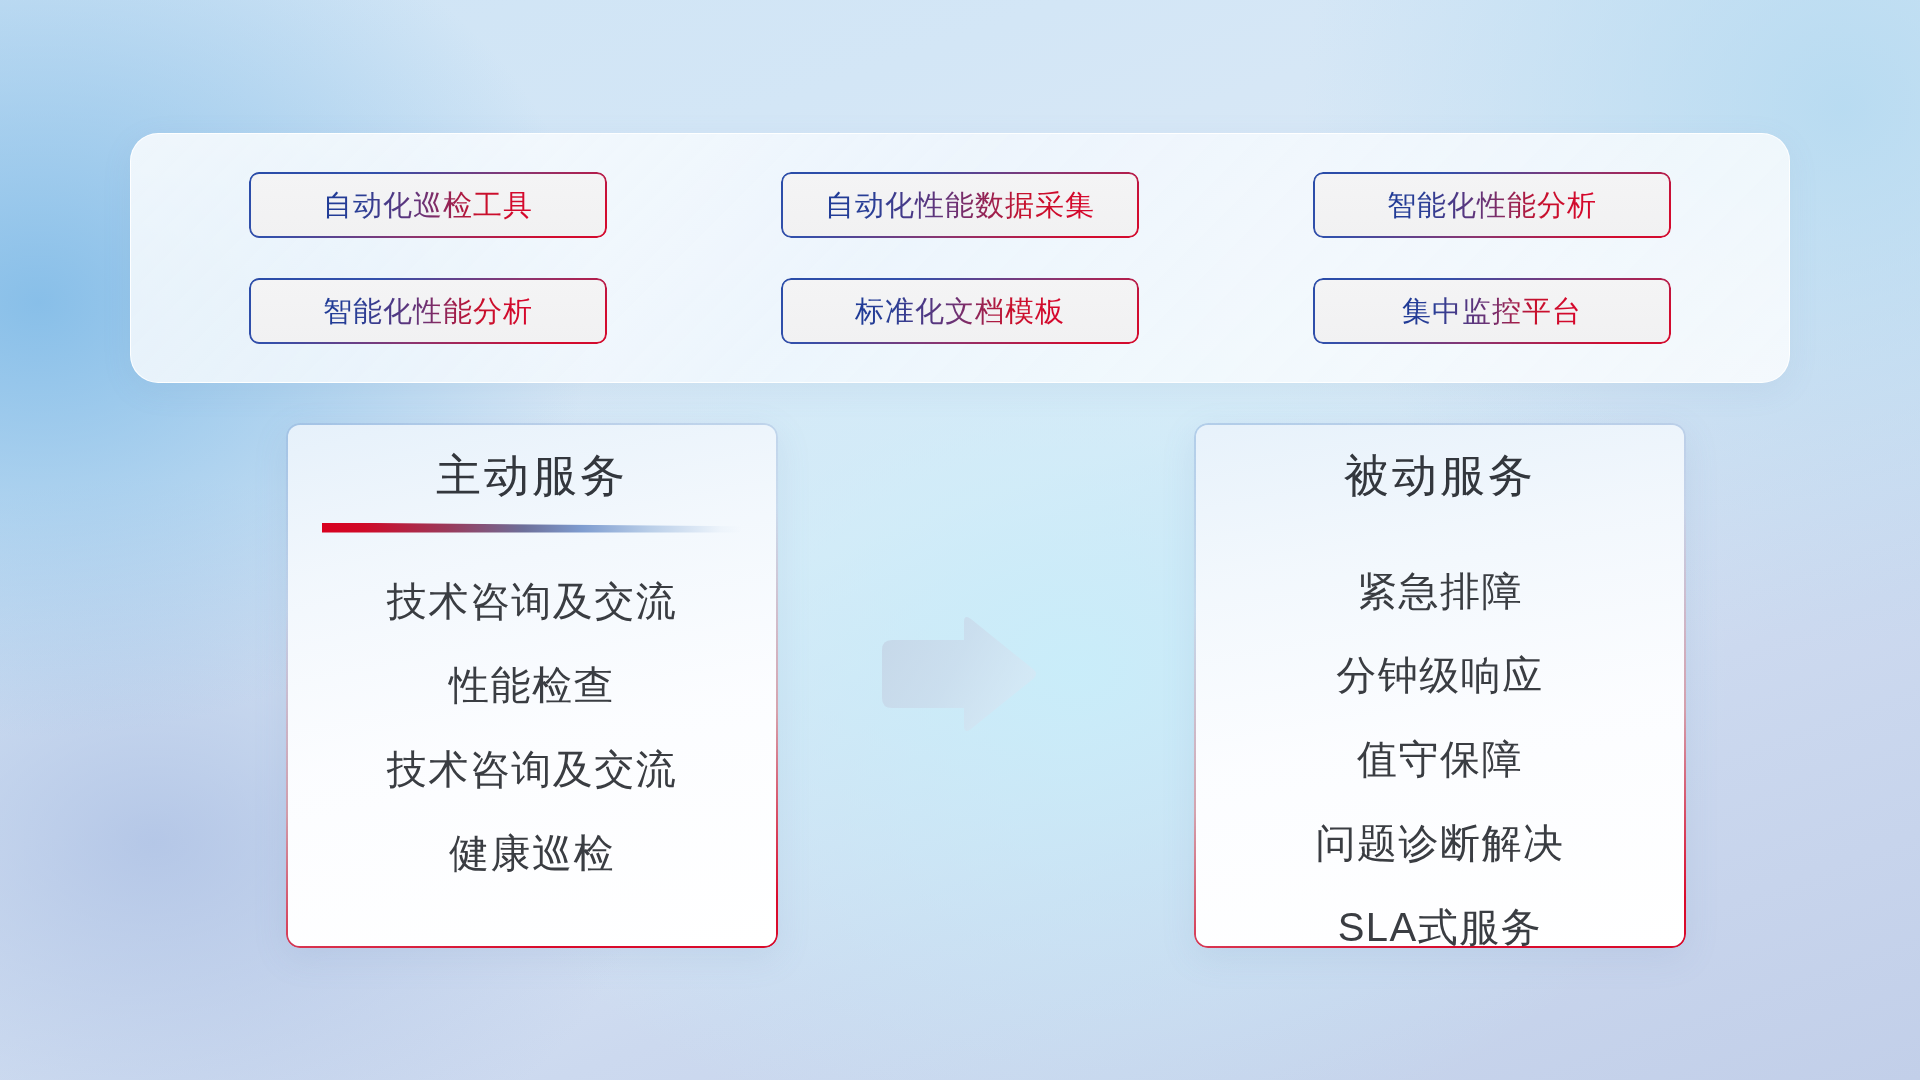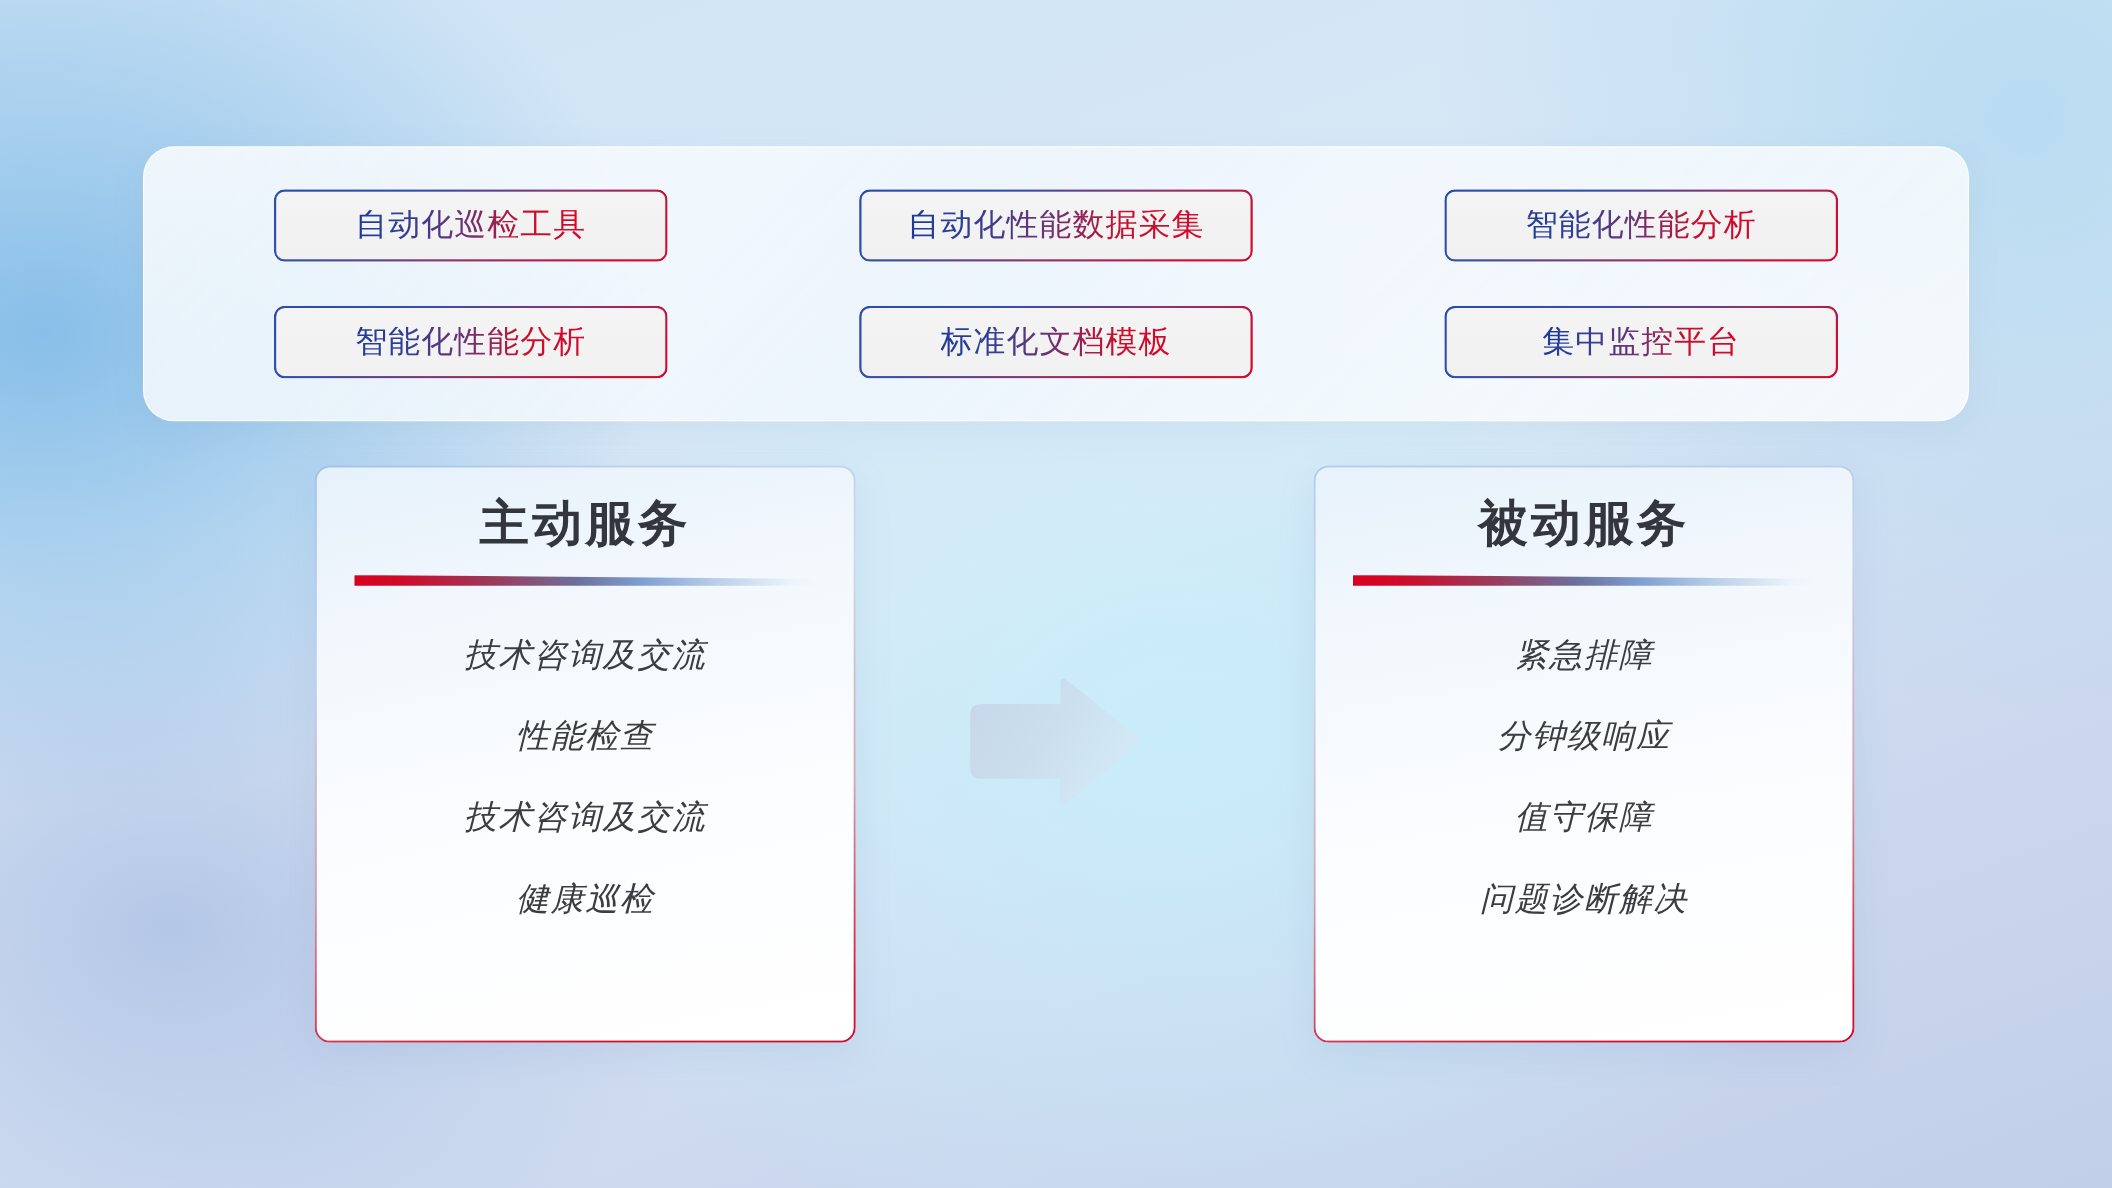--- a/index.html
+++ b/index.html
@@ -114,21 +114,21 @@
     display: flex;
     flex-direction: column;
     align-items: center;
     padding-top: 26px;
   }
   #card-active  { left: 286px; }
   #card-passive { left: 1194px; }
 
   .card-title {
     font-size: 45px;
-    font-weight: 700;
+    font-weight: 400;
     color: #33373d;
     letter-spacing: 3px;
     line-height: 1.1;
     text-align: center;
   }
 
   .card-divider {
     width: 420px;
     height: 10px;
     margin-top: 22px;
@@ -138,28 +138,27 @@
 
   .card-list {
     margin-top: 26px;
     width: 100%;
     display: flex;
     flex-direction: column;
     align-items: center;
     gap: 0;
   }
   .card-list-item {
-    font-size: 30px;
+    font-size: 40px;
     color: #3a3d42;
     letter-spacing: 1.5px;
     line-height: 1;
     padding: 22px 0;
     text-align: center;
     white-space: nowrap;
-    font-style: italic;
   }
 
   
   #flow-arrow {
     position: absolute;
     left: 874px;
     top: 616px;
     width: 166px;
     height: 118px;
   }
@@ -223,17 +222,18 @@
 
   <div class="card" id="card-passive">
     <div class="card-inner">
       <div class="card-title">被动服务</div>
       <div class="card-divider"></div>
       <div class="card-list">
         <div class="card-list-item">紧急排障</div>
         <div class="card-list-item">分钟级响应</div>
         <div class="card-list-item">值守保障</div>
         <div class="card-list-item">问题诊断解决</div>
+        <div class="card-list-item">SLA式服务</div>
       </div>
     </div>
   </div>
 
 </div>
 
 </body></html>

